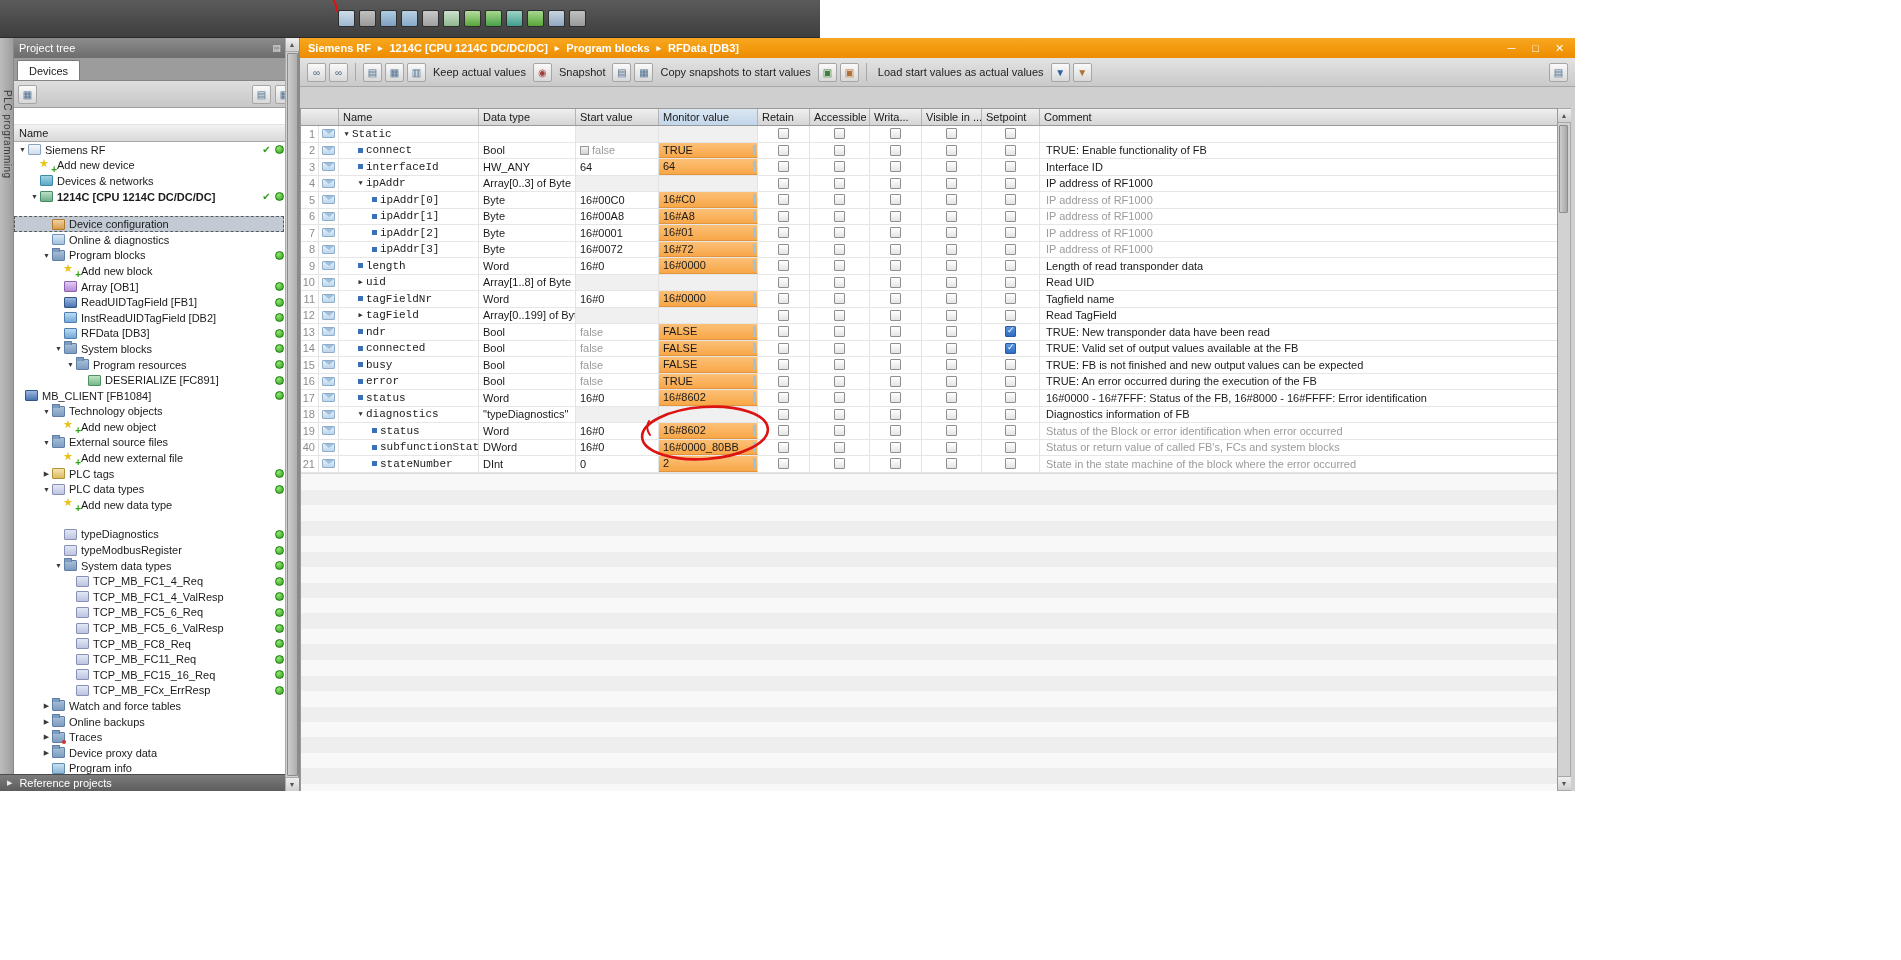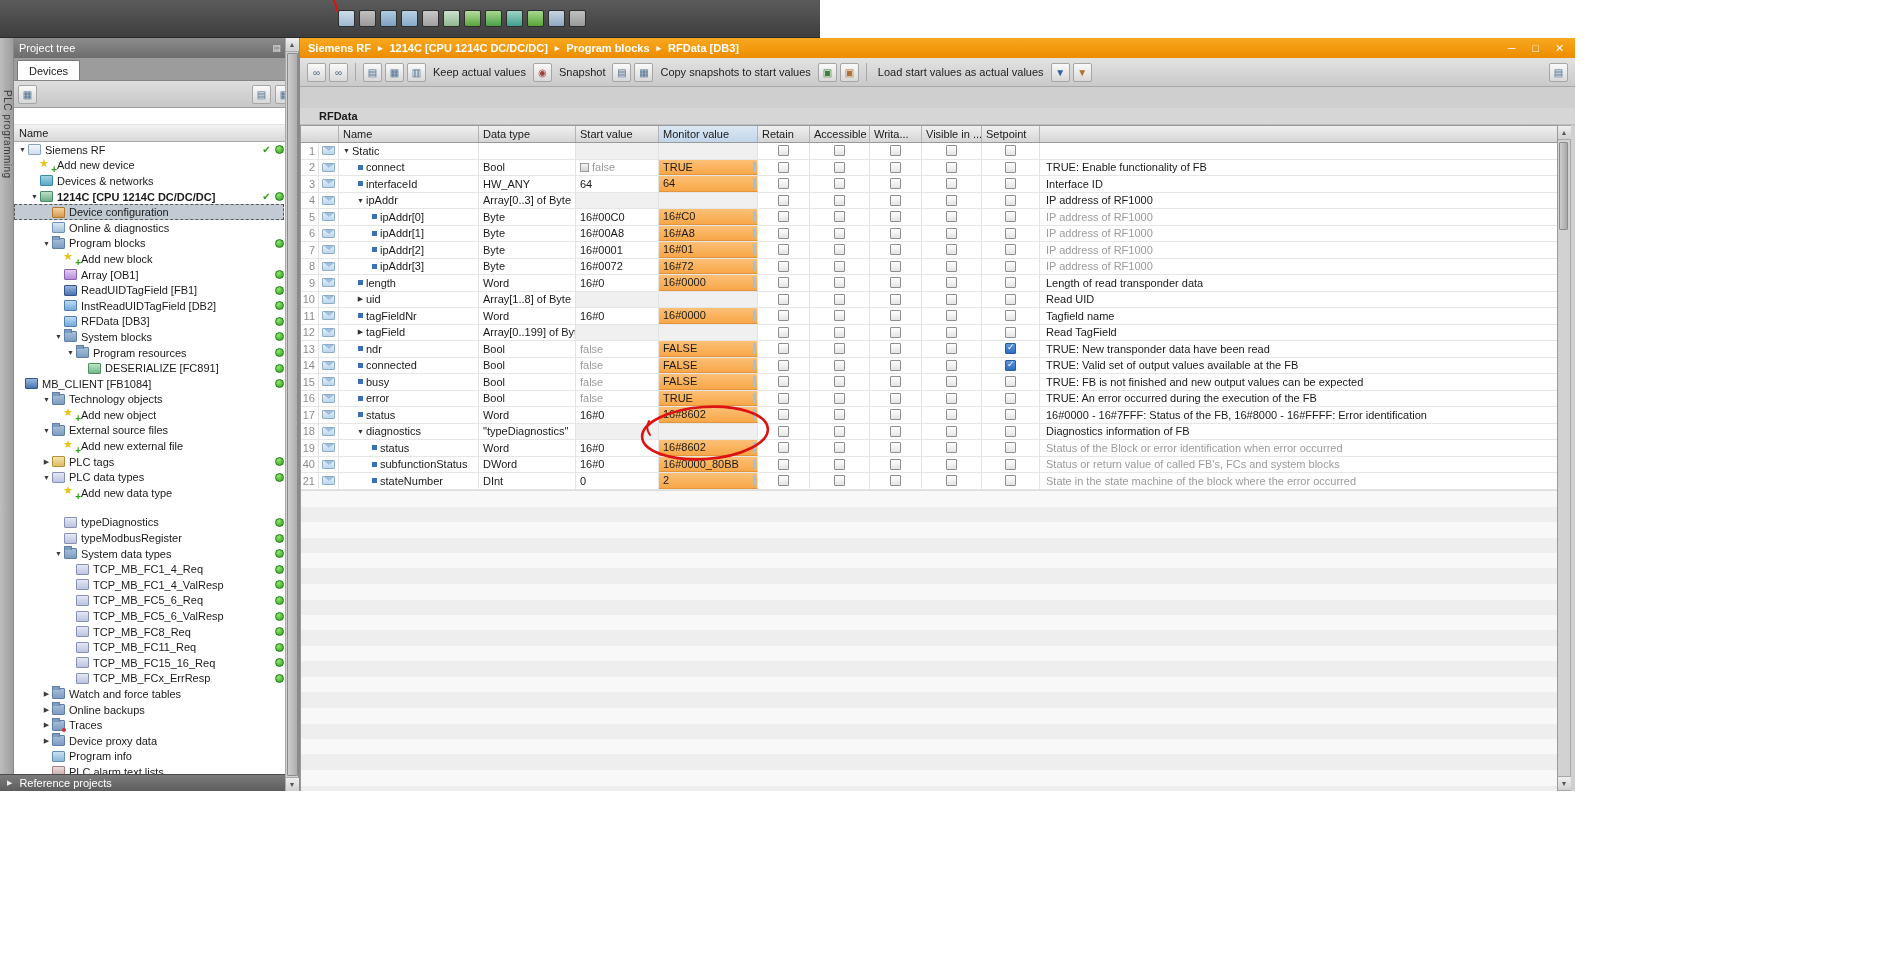--- a/index.html
+++ b/index.html
@@ -89,21 +89,21 @@
   .hc.last{flex:1;border-right:none;}.w-name{width:140px;}.w-type{width:97px;}.w-start{width:83px;}
   .w-mon{width:99px;}.w-cb1{width:52px;}.w-cb2{width:60px;}.w-cb3{width:52px;}.w-cb4{width:60px;}.w-cb5{width:58px;}
   .hc.w-blank{width:38px;}
 
   .db-row{height:15.5px;flex:none;display:flex;background:#fff;border-bottom:1px solid #e6e6e6;align-items:stretch;}
   .db-row > span{display:flex;align-items:center;border-right:1px solid #e3e3e3;box-sizing:border-box;overflow:hidden;white-space:nowrap;flex:none;}
   .c-num{width:18px;color:#8c8c8c;justify-content:flex-end;padding-right:3px;}
   .c-ic{width:20px;justify-content:center;}
   .envelope{width:13px;height:9px;background:linear-gradient(#eaf2fa,#bcd6ec);border:1px solid #8fadc8;border-radius:1px;position:relative;box-sizing:border-box;}
   .envelope::before{content:"";position:absolute;left:0;top:0;border-left:5px solid transparent;border-right:5px solid transparent;border-top:4px solid #9fc0dc;margin-left:1px;}
-  .c-name{width:140px;}
+  .c-name{width:140px;font-family:Liberation Mono, monospace;}
   .t-arrow{width:11px;flex:none;font-size:7px;color:#333;text-align:center;display:inline-flex;align-items:center;justify-content:center;}
   .t-arrow.bullet-mode::before{content:"";width:5px;height:5px;background:#3a70b8;display:inline-block;}
   .c-type{width:97px;padding-left:4px;}
   .c-start{width:83px;padding-left:4px;gap:3px;}
   .c-start.gray .sv{color:#9b9b9b;}
   .c-start.dim{background:#f0f0f0;}
   .sv-icon{display:none;width:9px;height:9px;background:linear-gradient(#f4f4f4,#d2d2d2);border:1px solid #9a9a9a;box-sizing:border-box;flex:none;}
   .c-mon{width:99px;padding-left:4px;position:relative;}
   .c-mon.orange{background:linear-gradient(#fcc077,#f8a748);border-bottom:1px solid #e2953c;}
   .c-mon.orange::after{content:"";position:absolute;right:1px;top:2px;bottom:2px;width:3px;background:#9fc2dc;}
@@ -200,21 +200,21 @@
     <span class="dot hidden"></span>
   </div>
                 <div class="tree-row bold" style="padding-left: 15px;">
     <span class="t-arr">▼</span>
     <span class="tre-ic ic-plc-station"></span>
     <span class="lbl">1214C [CPU 1214C DC/DC/DC]</span>
     <span class="sp"></span>
     <span class="chk">✔</span>
     <span class="dot"></span>
   </div>
-                <div class="tree-row selected" style="padding-left: 27px;">
+                <div class="tree-row selected" style="padding-left: 27px; margin-top: 12px;">
     <span class="t-arr"></span>
     <span class="tre-ic ic-device-config"></span>
     <span class="lbl">Device configuration</span>
     <span class="sp"></span>
     <span class="chk"></span>
     <span class="dot hidden"></span>
   </div>
                 <div class="tree-row" style="padding-left: 27px;">
     <span class="t-arr"></span>
     <span class="tre-ic ic-online-diagnostics"></span>
@@ -550,37 +550,35 @@
           <span class="mini" style="color:#b07030">▣</span>
           <span class="vsep"></span>
           <span class="tlabel">Load start values as actual values</span>
           <span class="mini" style="color:#3060a0">▼</span>
           <span class="mini" style="color:#b07030">▼</span>
           <span style="flex:1"></span>
           <span class="mini">▤</span>
         </div>
 
         <div class="ed-gap"></div>
-        <div class="ed-sub">
-          <span>RFData</span>
-        </div>
 
         <div class="table-zone">
           <div class="tbl">
             <div class="hrow">
               <span class="hc w-blank"></span>
               <span class="hc w-name">Name</span>
               <span class="hc w-type">Data type</span>
               <span class="hc w-start">Start value</span>
               <span class="hc w-mon hl">Monitor value</span>
               <span class="hc w-cb1">Retain</span>
               <span class="hc w-cb2">Accessible f...</span>
               <span class="hc w-cb3">Writa...</span>
               <span class="hc w-cb4">Visible in ...</span>
               <span class="hc w-cb5">Setpoint</span>
+              <span class="hc last">Comment</span>
             </div>
             <div>
                 <div class="db-row">
     <span class="c-num">1</span>
     <span class="c-ic">
                     <span class="envelope"></span>
                   </span>
     <span class="c-name" style="padding-left: 2px;">
       <span class="t-arrow">▼</span>
       <span class="nm">Static</span>

